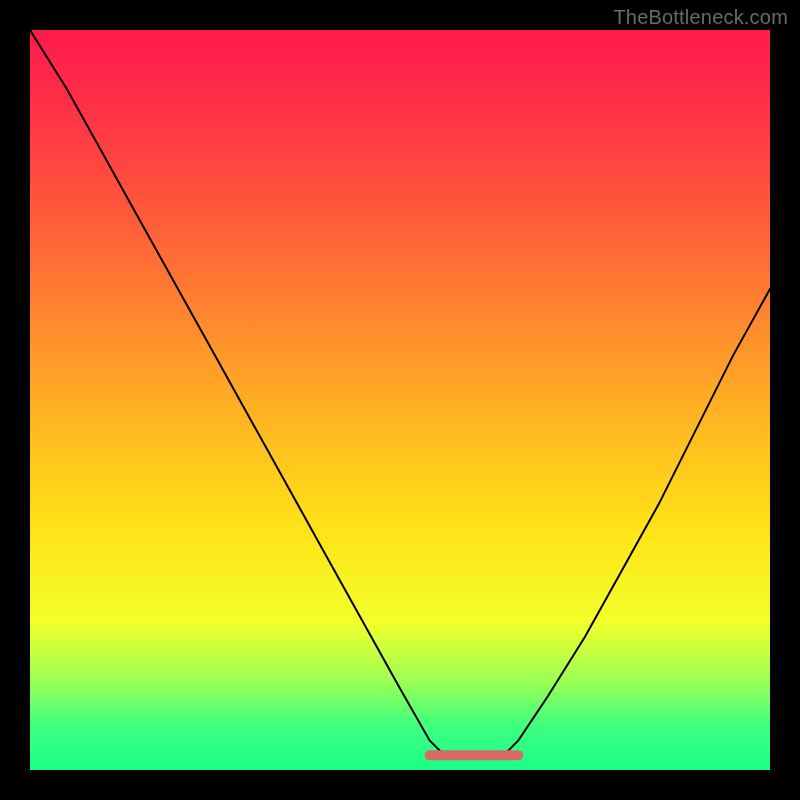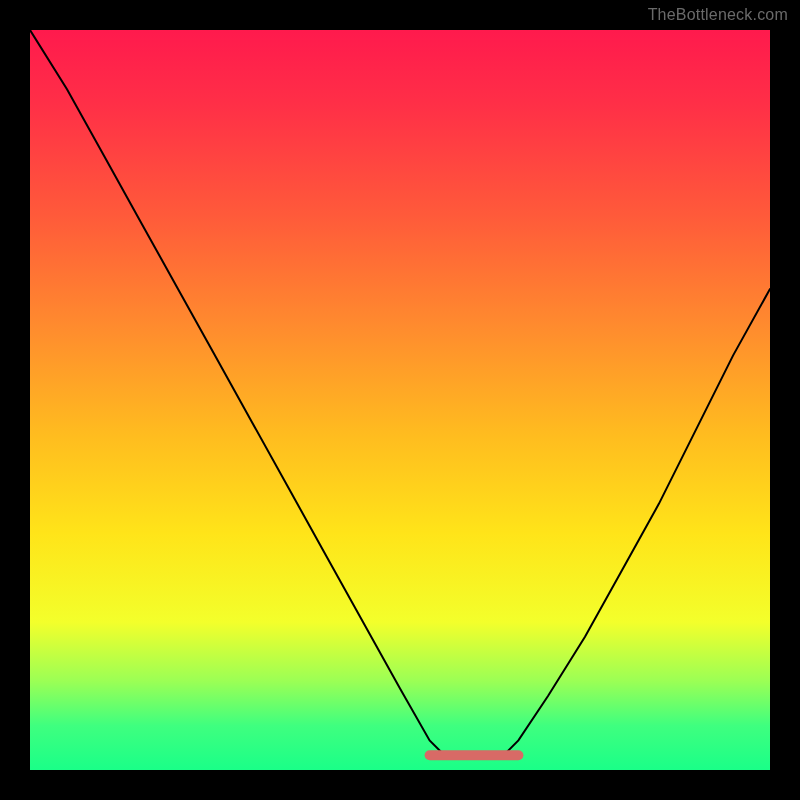--- a/index.html
+++ b/index.html
@@ -15,21 +15,21 @@
     position: relative;
     width: 800px;
     height: 800px;
     background: #000;
   }
   .watermark {
     position: absolute;
     top: 6px;
     right: 12px;
     color: #6a6a6a;
-    font-size: 16px;
+    font-size: 20px;
     letter-spacing: 0.2px;
     font-weight: 500;
     z-index: 3;
   }
   .plot-area {
     position: absolute;
     left: 30px;
     top: 30px;
     width: 740px;
     height: 740px;

